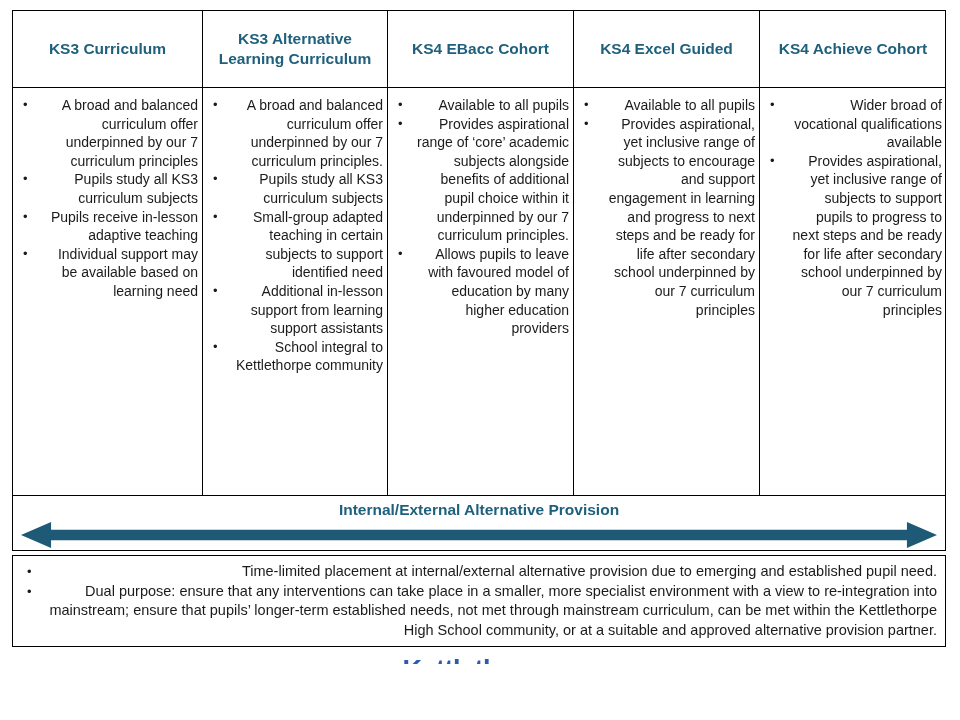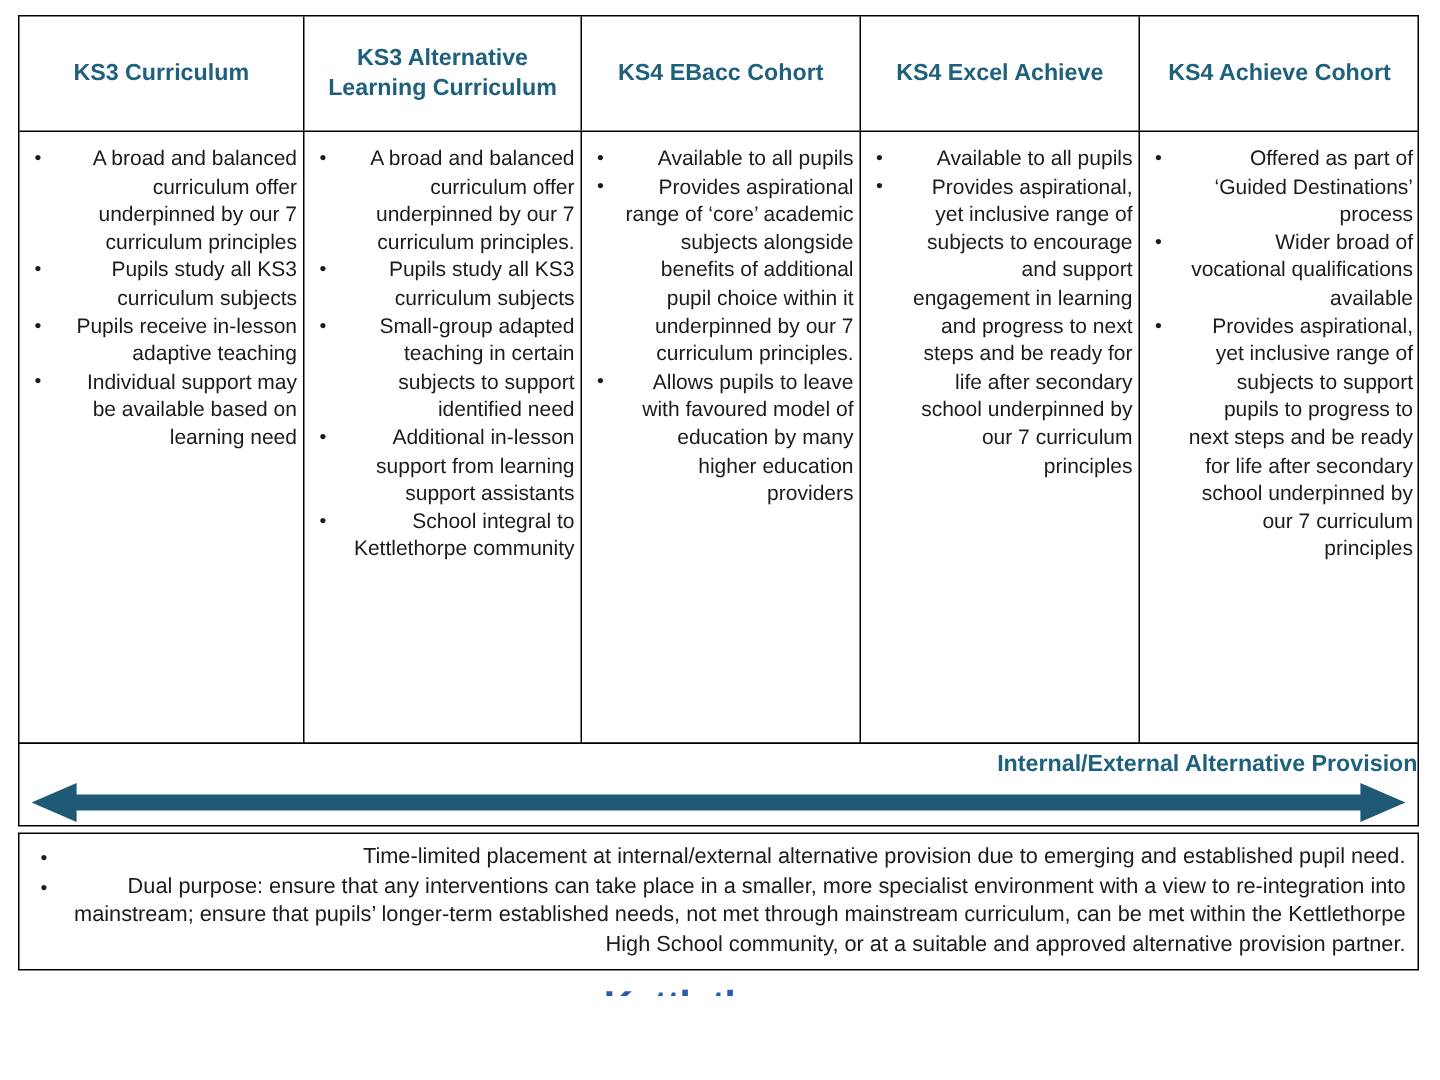--- a/index.html
+++ b/index.html
@@ -39,21 +39,21 @@
     position:absolute; left:10px; top:0;
     font-size:13px;
   }
 
   
   .provision-band {
     margin-top:-1px;
     border:1px solid #000;
     height:56px;
     padding-top:4px;
-    text-align:right;
+    text-align:center;
   }
   .provision-title {
     font-weight:bold;
     font-size:15.5px;
     color:var(--heading-teal,#1f607c);
     line-height:20px;
   }
   .arrow-wrap { padding:2px 8px 0 8px; }
   .arrow-wrap svg { display:block; width:100%; height:26px; color:var(--arrow-teal,#1e5a75); }
 
@@ -89,21 +89,21 @@
 <body>
 
 <div class="page">
   <div class="content">
 
     <div class="curriculum-table">
       <div class="grid-row header-row">
         <div class="cell">KS3 Curriculum</div>
         <div class="cell">KS3 Alternative Learning Curriculum</div>
         <div class="cell">KS4 EBacc Cohort</div>
-        <div class="cell">KS4 Excel Achieve</div>
+        <div class="cell">KS4 Excel Guided</div>
         <div class="cell">KS4 Achieve Cohort</div>
       </div>
       <div class="grid-row body-row">
         <div class="cell">
           <ul class="bullets">
               <li>A broad and balanced curriculum offer underpinned by our 7 curriculum principles</li>
               <li>Pupils study all KS3 curriculum subjects</li>
               <li>Pupils receive in-lesson adaptive teaching</li>
               <li>Individual support may be available based on learning need</li>
             </ul>
@@ -125,21 +125,20 @@
             </ul>
         </div>
         <div class="cell">
           <ul class="bullets">
               <li>Available to all pupils</li>
               <li>Provides aspirational, yet inclusive range of subjects to encourage and support engagement in learning and progress to next steps and be ready for life after secondary school underpinned by our 7 curriculum principles</li>
             </ul>
         </div>
         <div class="cell">
           <ul class="bullets">
-              <li>Offered as part of ‘Guided Destinations’ process</li>
               <li>Wider broad of vocational qualifications available</li>
               <li>Provides aspirational, yet inclusive range of subjects to support pupils to progress to next steps and be ready for life after secondary school underpinned by our 7 curriculum principles</li>
             </ul>
         </div>
       </div>
     </div>
 
     <div class="provision-band">
       <div class="provision-title">Internal/External Alternative Provision</div>
       <div class="arrow-wrap">

